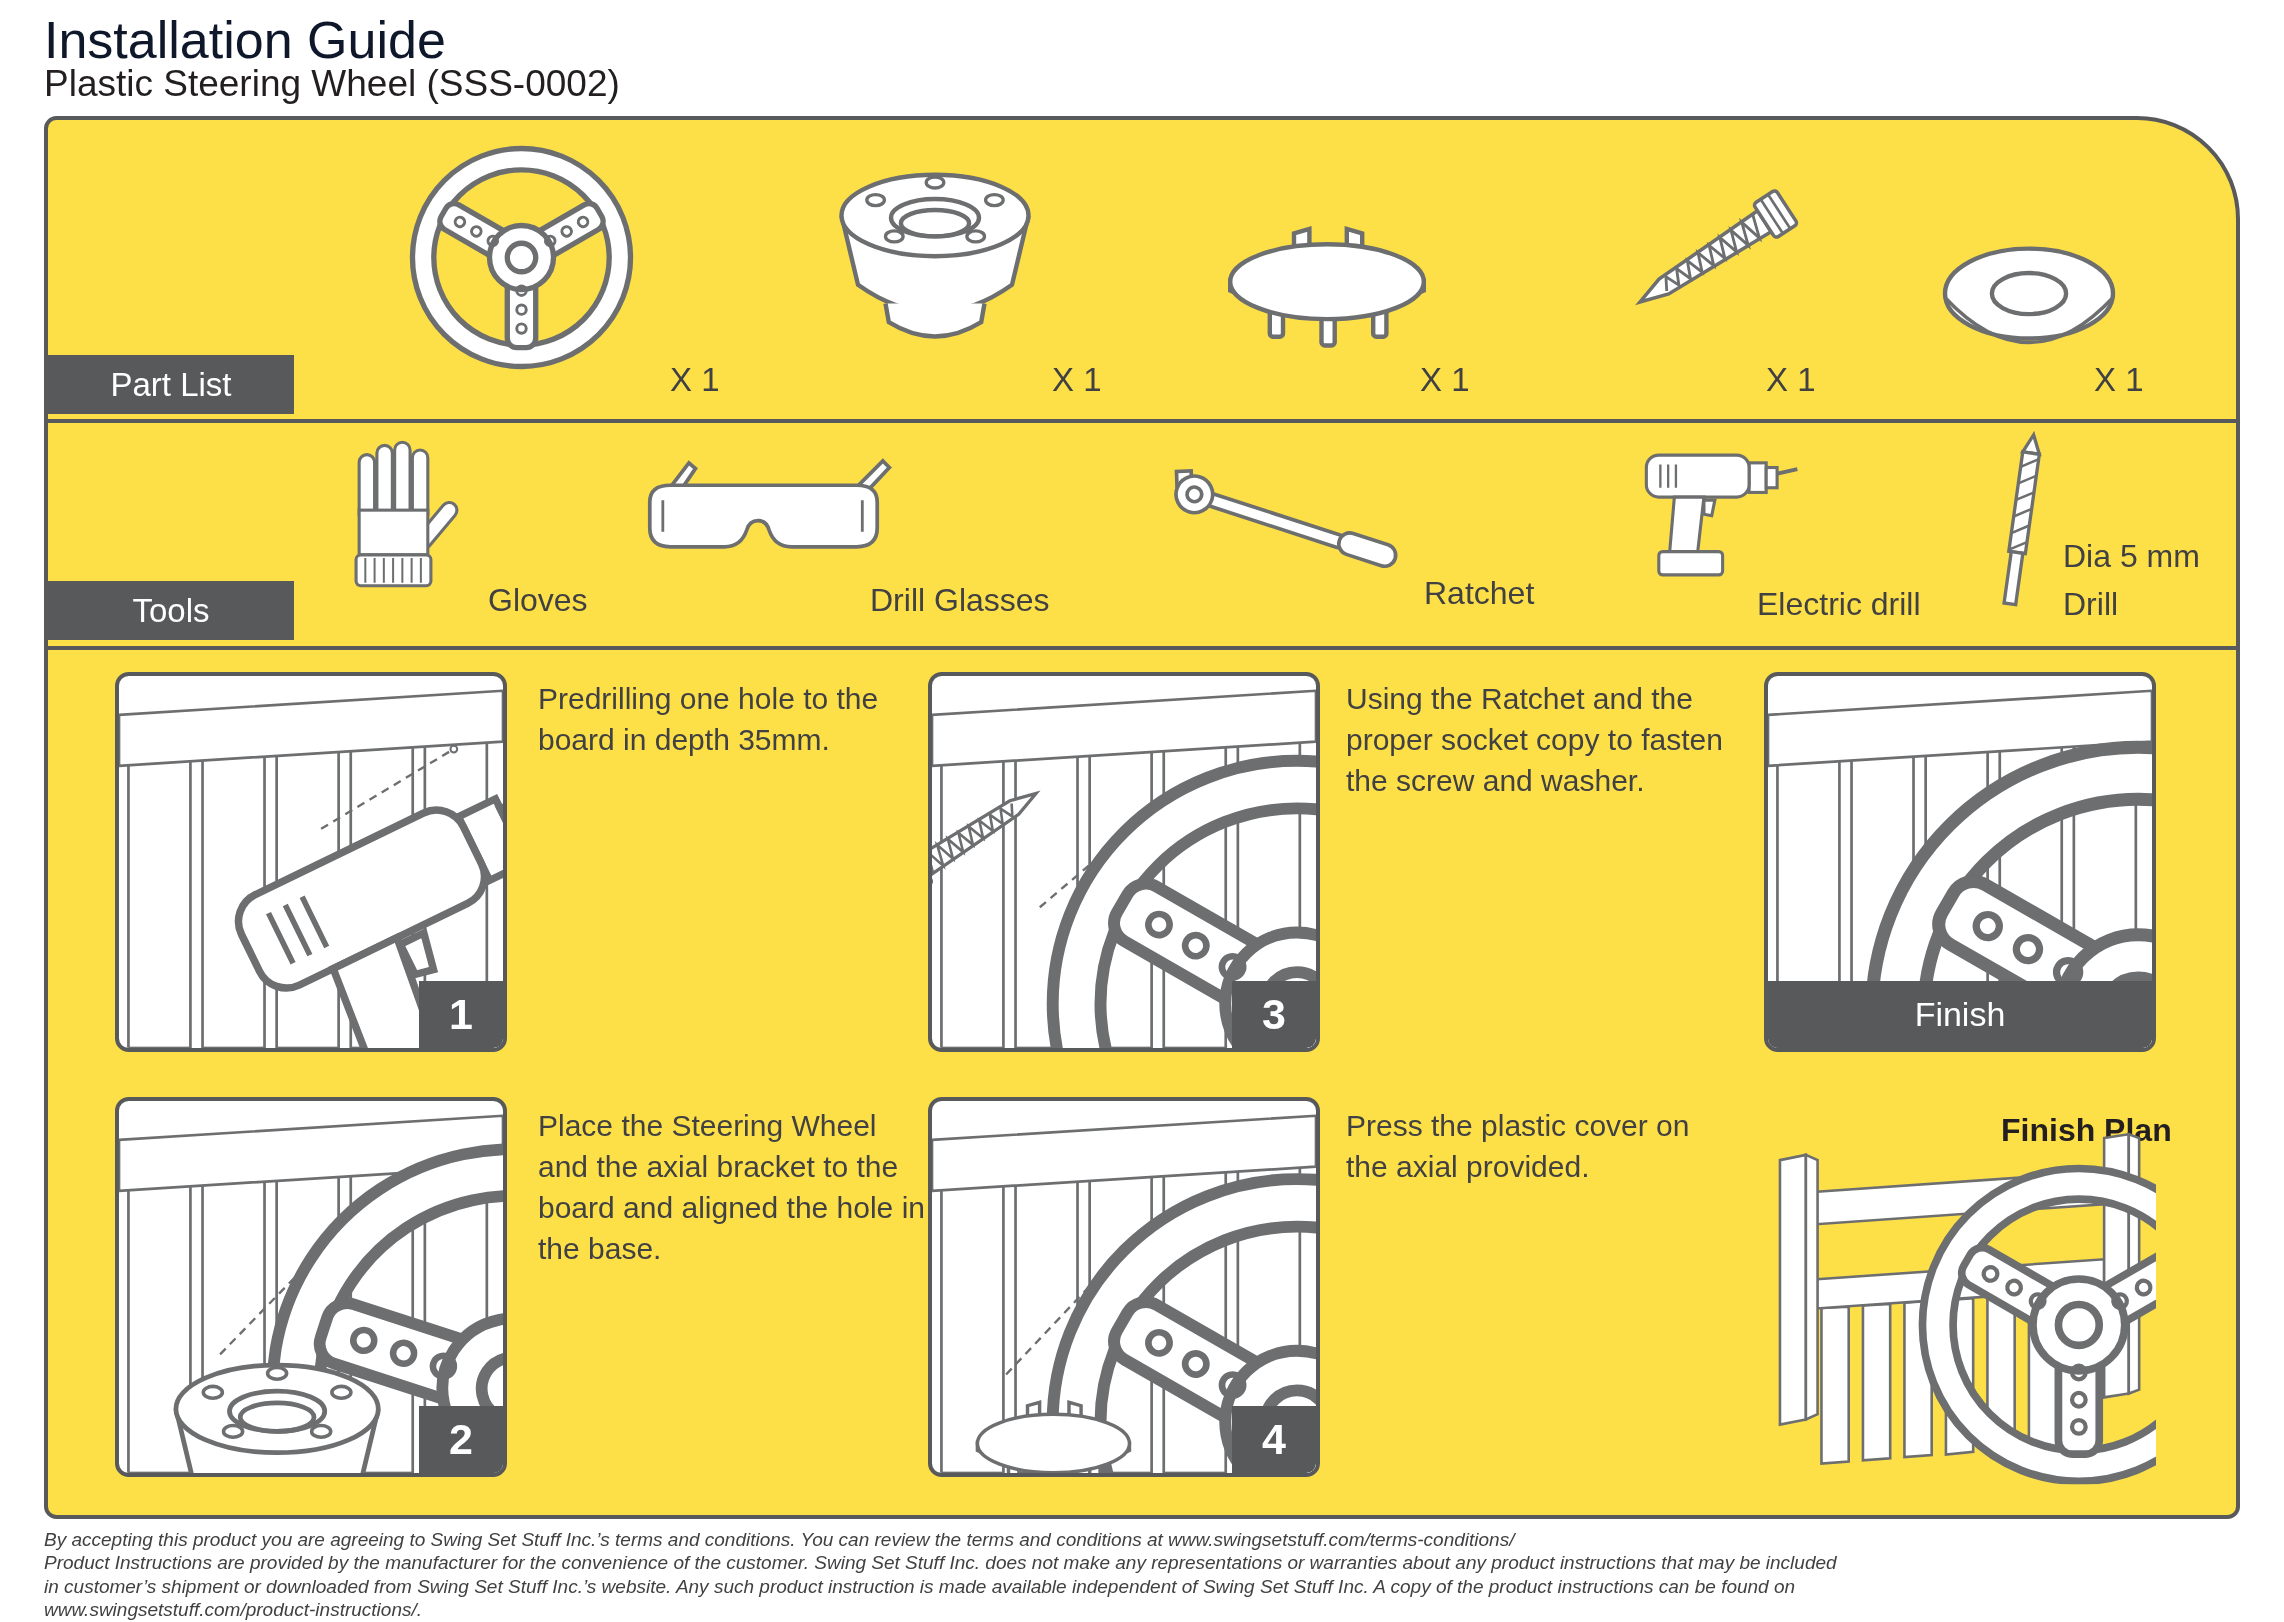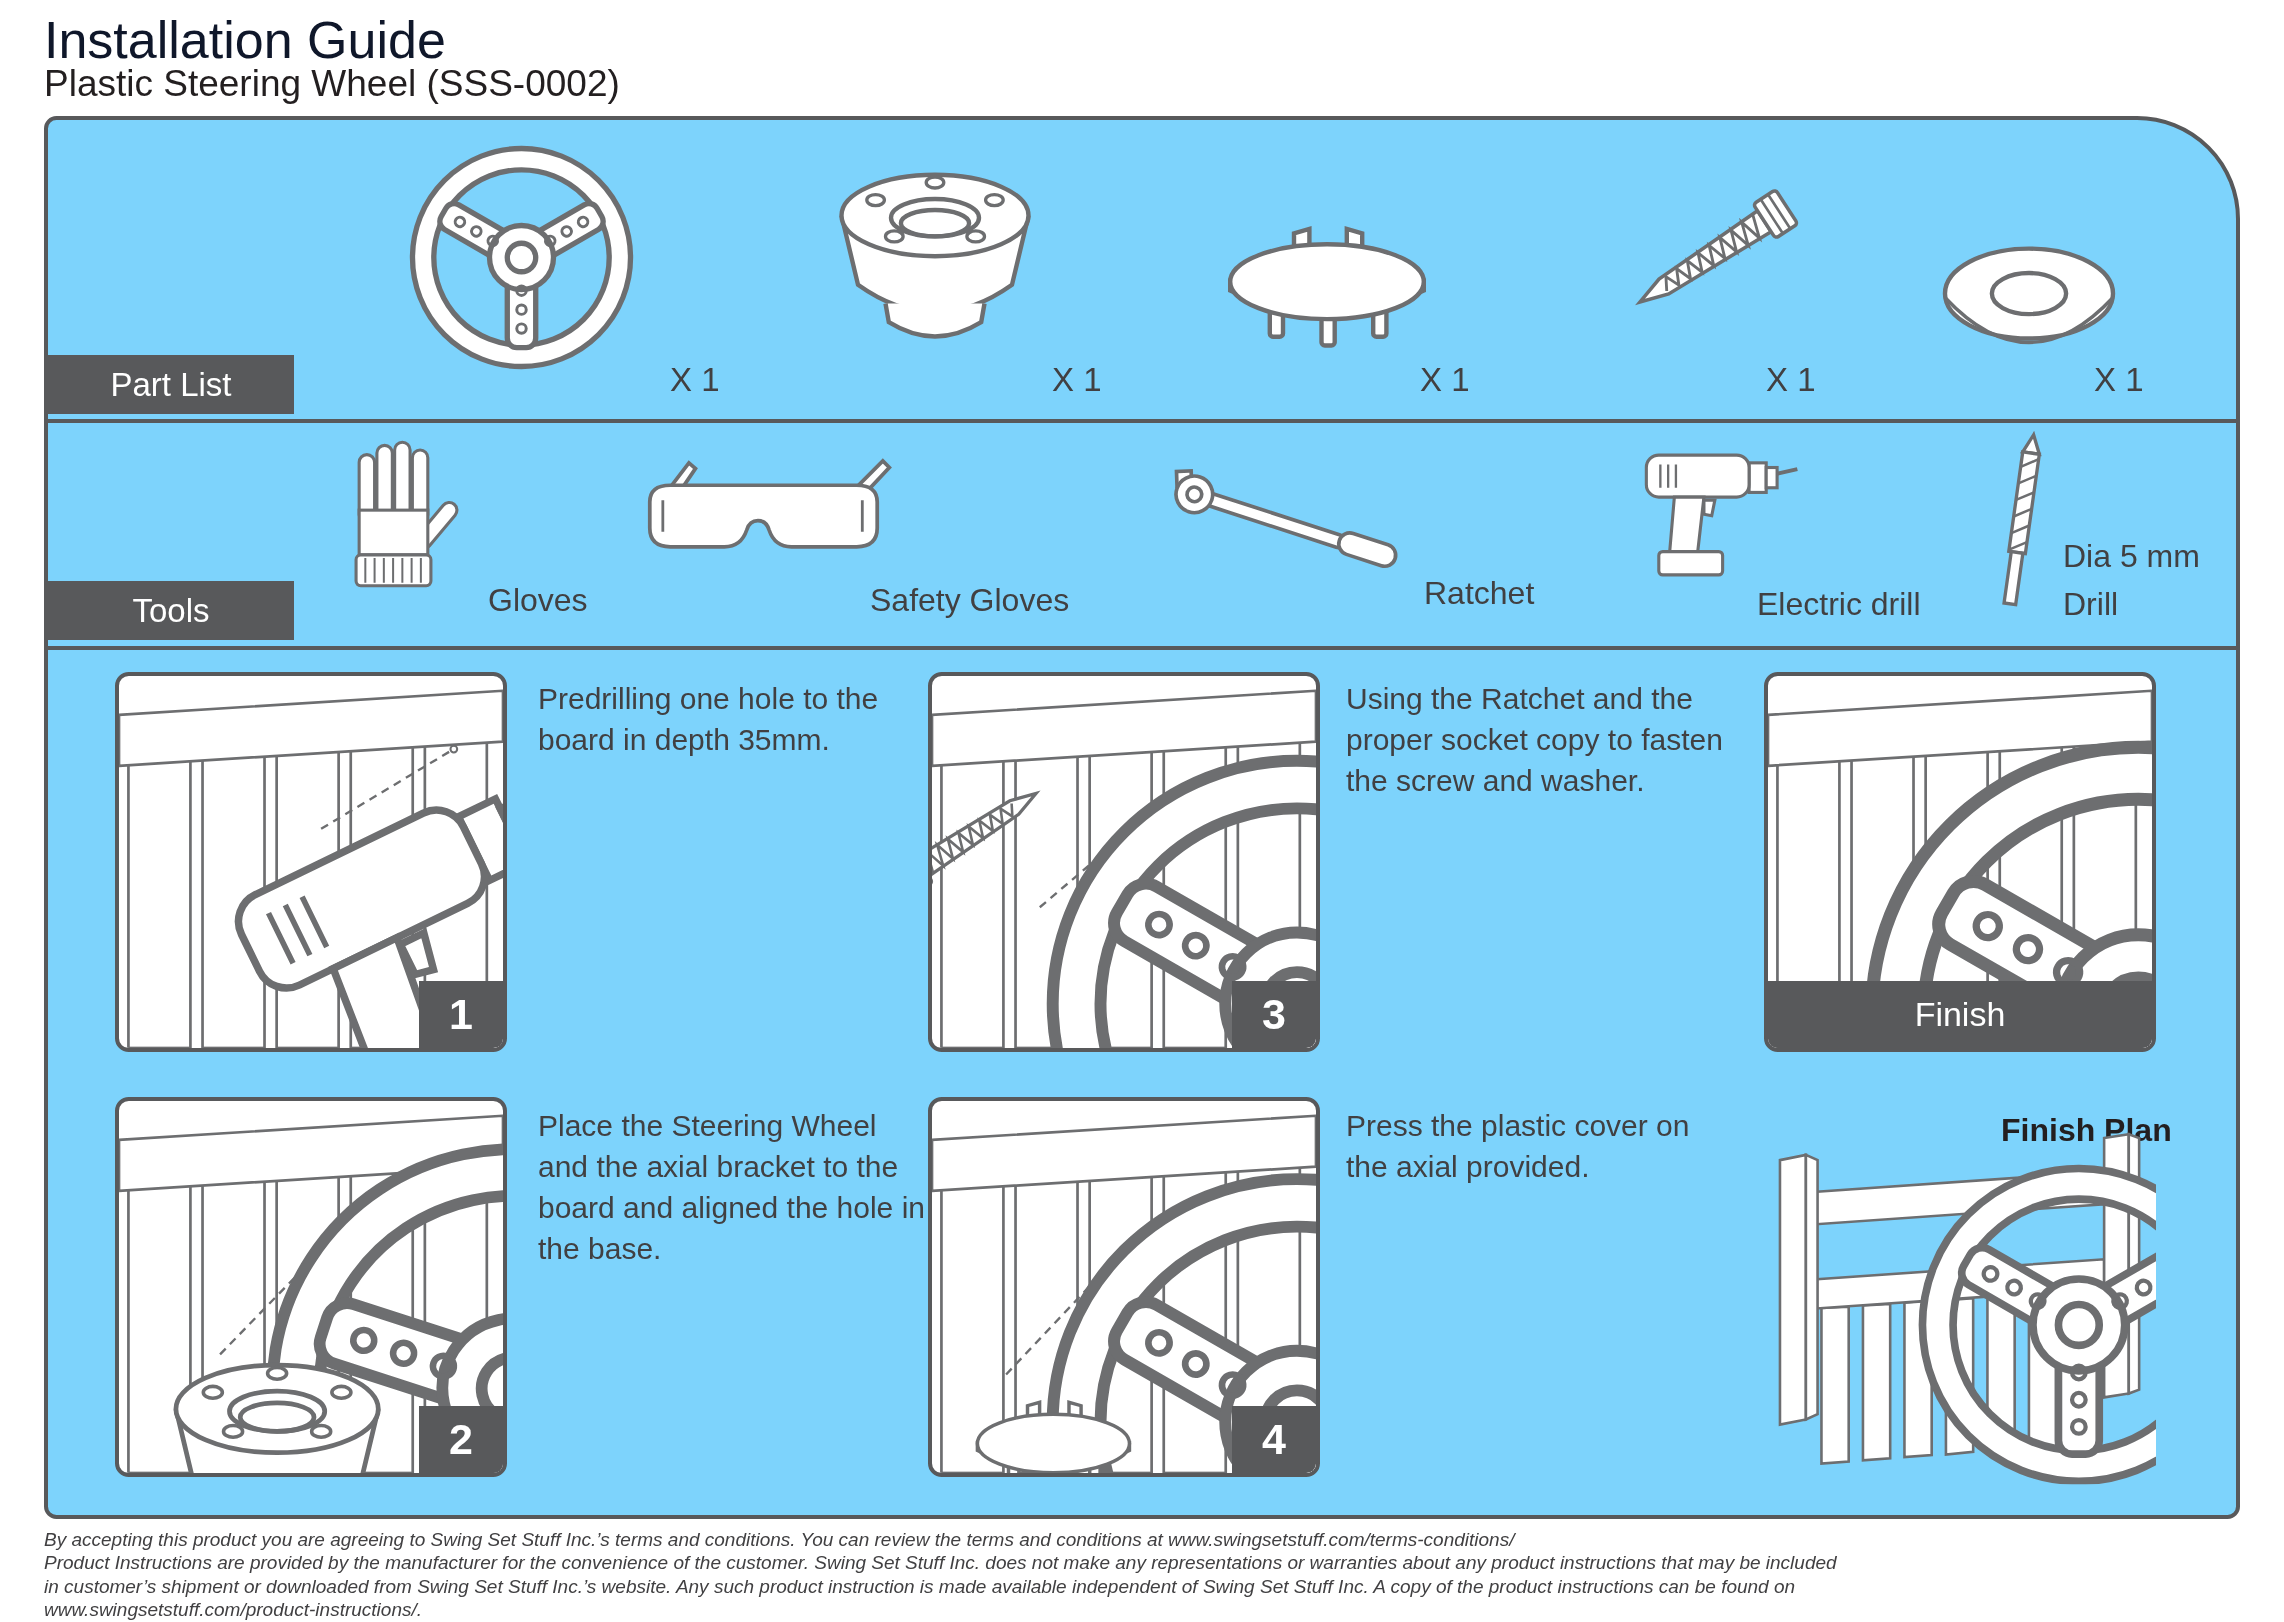--- a/index.html
+++ b/index.html
@@ -5,21 +5,21 @@
   html,body { margin:0; padding:0; background:#ffffff; }
   body {
     width:2284px; height:1622px; position:relative; overflow:hidden;
     font-family:"Liberation Sans", sans-serif; color:#414042;
   }
   .abs { position:absolute; }
   .title { left:44px; top:9.6px; font-size:52px; font-weight:normal; color:#0f172a; }
   .subtitle { left:44px; top:63px; font-size:37px; color:#231f20; }
   .main-box {
     left:44px; top:116px; width:2196px; height:1403px; box-sizing:border-box;
-    border:4.1px solid #58595b; border-radius:12.4px 103px 12.4px 12.4px; background:#7dd3fc;
+    border:4.1px solid #58595b; border-radius:12.4px 103px 12.4px 12.4px; background:#fde047;
   }
   .divider { left:0; right:0; height:4.1px; background:#58595b; }
   .d1 { top:299px; } .d2 { top:526px; }
   .section-label {
     left:0; width:246px; height:59px; background:#58595b; color:#ffffff;
     display:flex; align-items:center; justify-content:center; font-size:33px;
   }
   .pl-label { top:235px; } .tools-label { top:461px; }
   .qty { font-size:33px; color:#414042; }
   .tool-label { font-size:32px; color:#414042; white-space:nowrap; }
@@ -268,21 +268,21 @@
           <use href="#sym-gloves"></use>
         </svg>
     </div>
     <div class="abs tool-label" style="left:440px;top:462px;">Gloves</div>
 
     <div class="abs" style="left:585px;top:322px;width:261px;height:148px;">
       <svg viewBox="0 0 280 150" width="100%" height="100%" preserveAspectRatio="xMidYMid meet">
           <use href="#sym-glasses"></use>
         </svg>
     </div>
-    <div class="abs tool-label" style="left:822px;top:462px;">Safety Gloves</div>
+    <div class="abs tool-label" style="left:822px;top:462px;">Drill Glasses</div>
 
     <div class="abs" style="left:1094px;top:329px;width:275px;height:148px;">
       <svg viewBox="0 0 300 160" width="100%" height="100%" preserveAspectRatio="xMidYMid meet">
           <use href="#sym-ratchet"></use>
         </svg>
     </div>
     <div class="abs tool-label" style="left:1376px;top:455px;">Ratchet</div>
 
     <div class="abs" style="left:1575px;top:309px;width:179px;height:172px;">
       <svg viewBox="0 0 230 210" width="100%" height="100%" preserveAspectRatio="xMidYMid meet">

